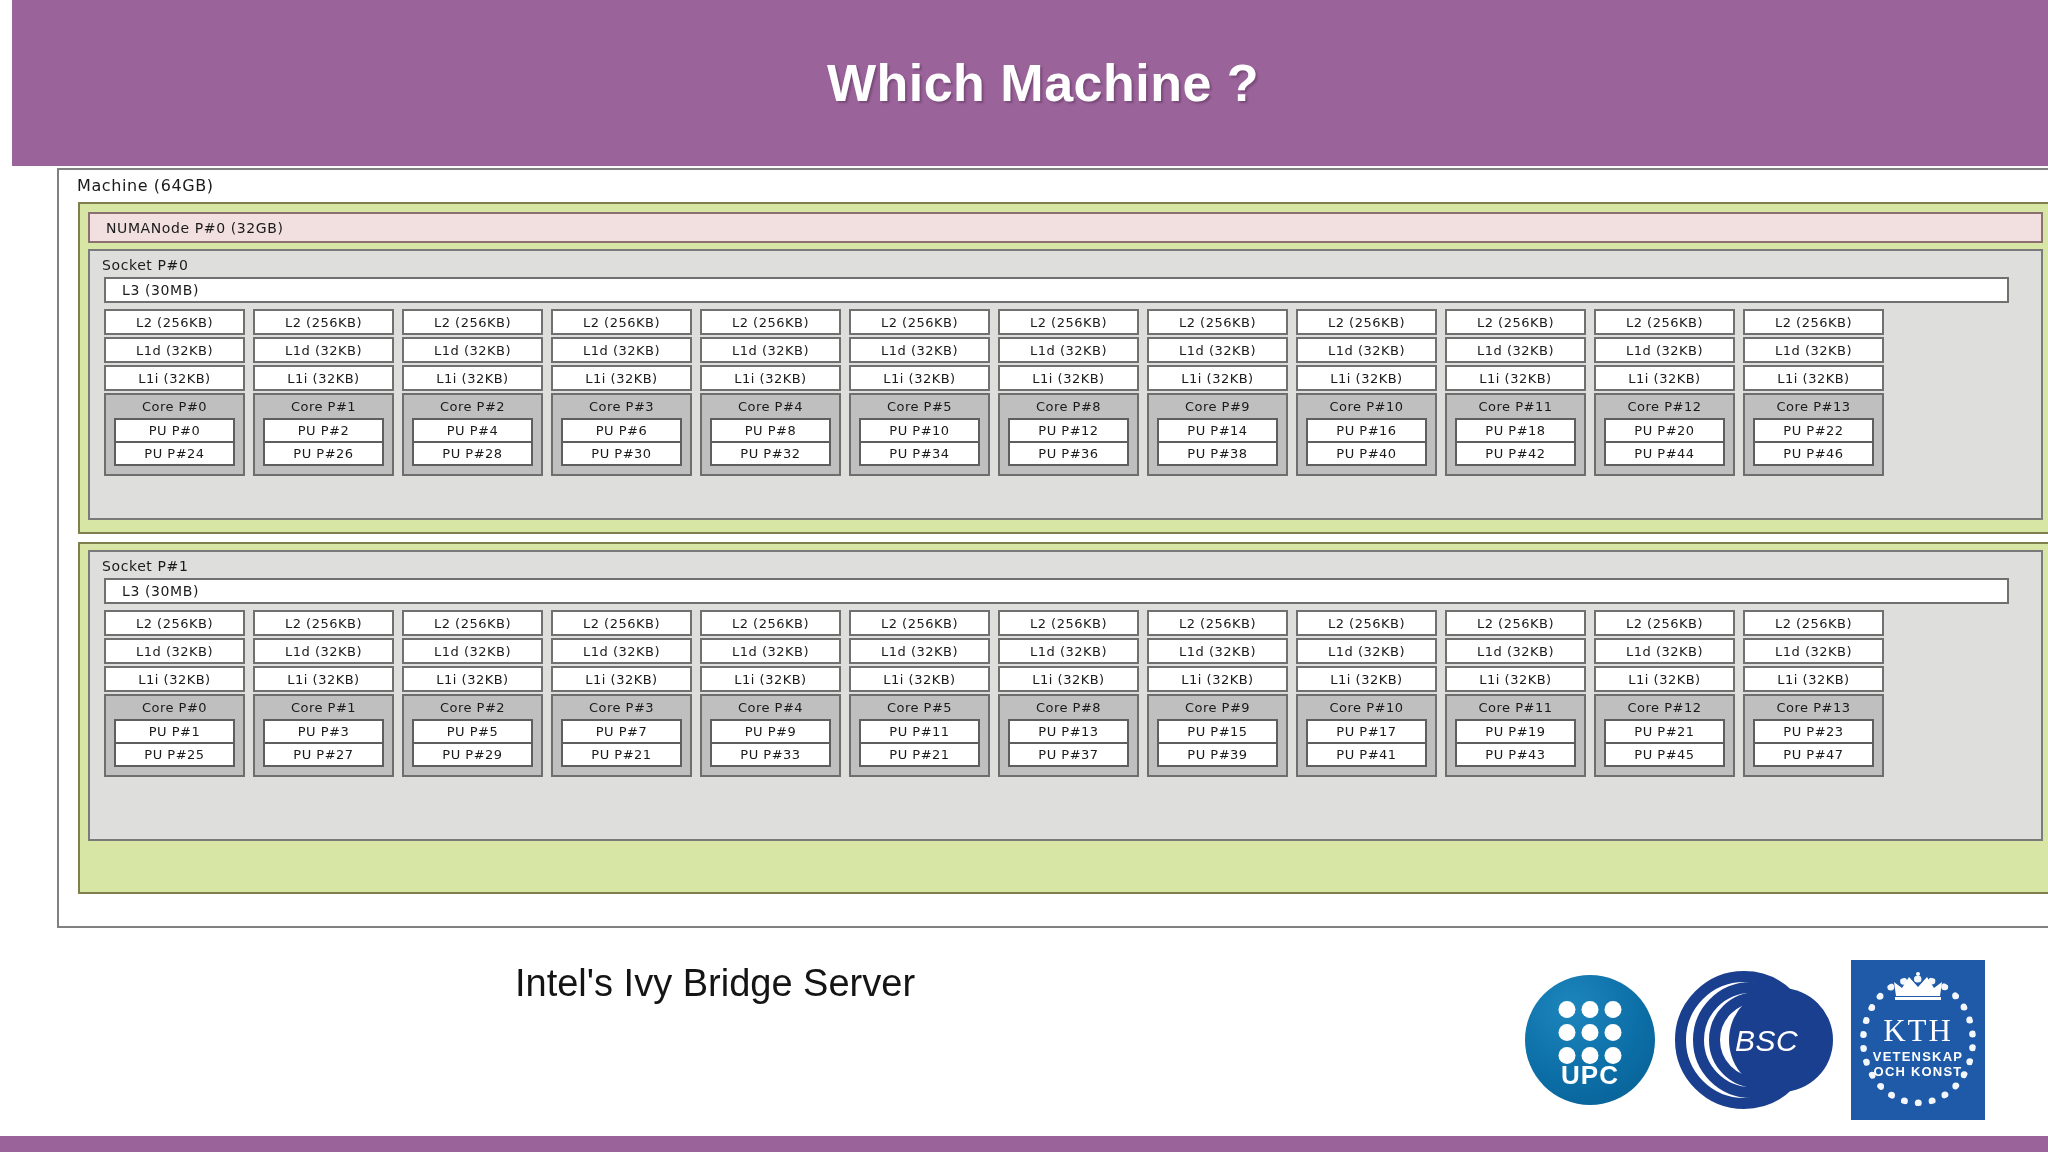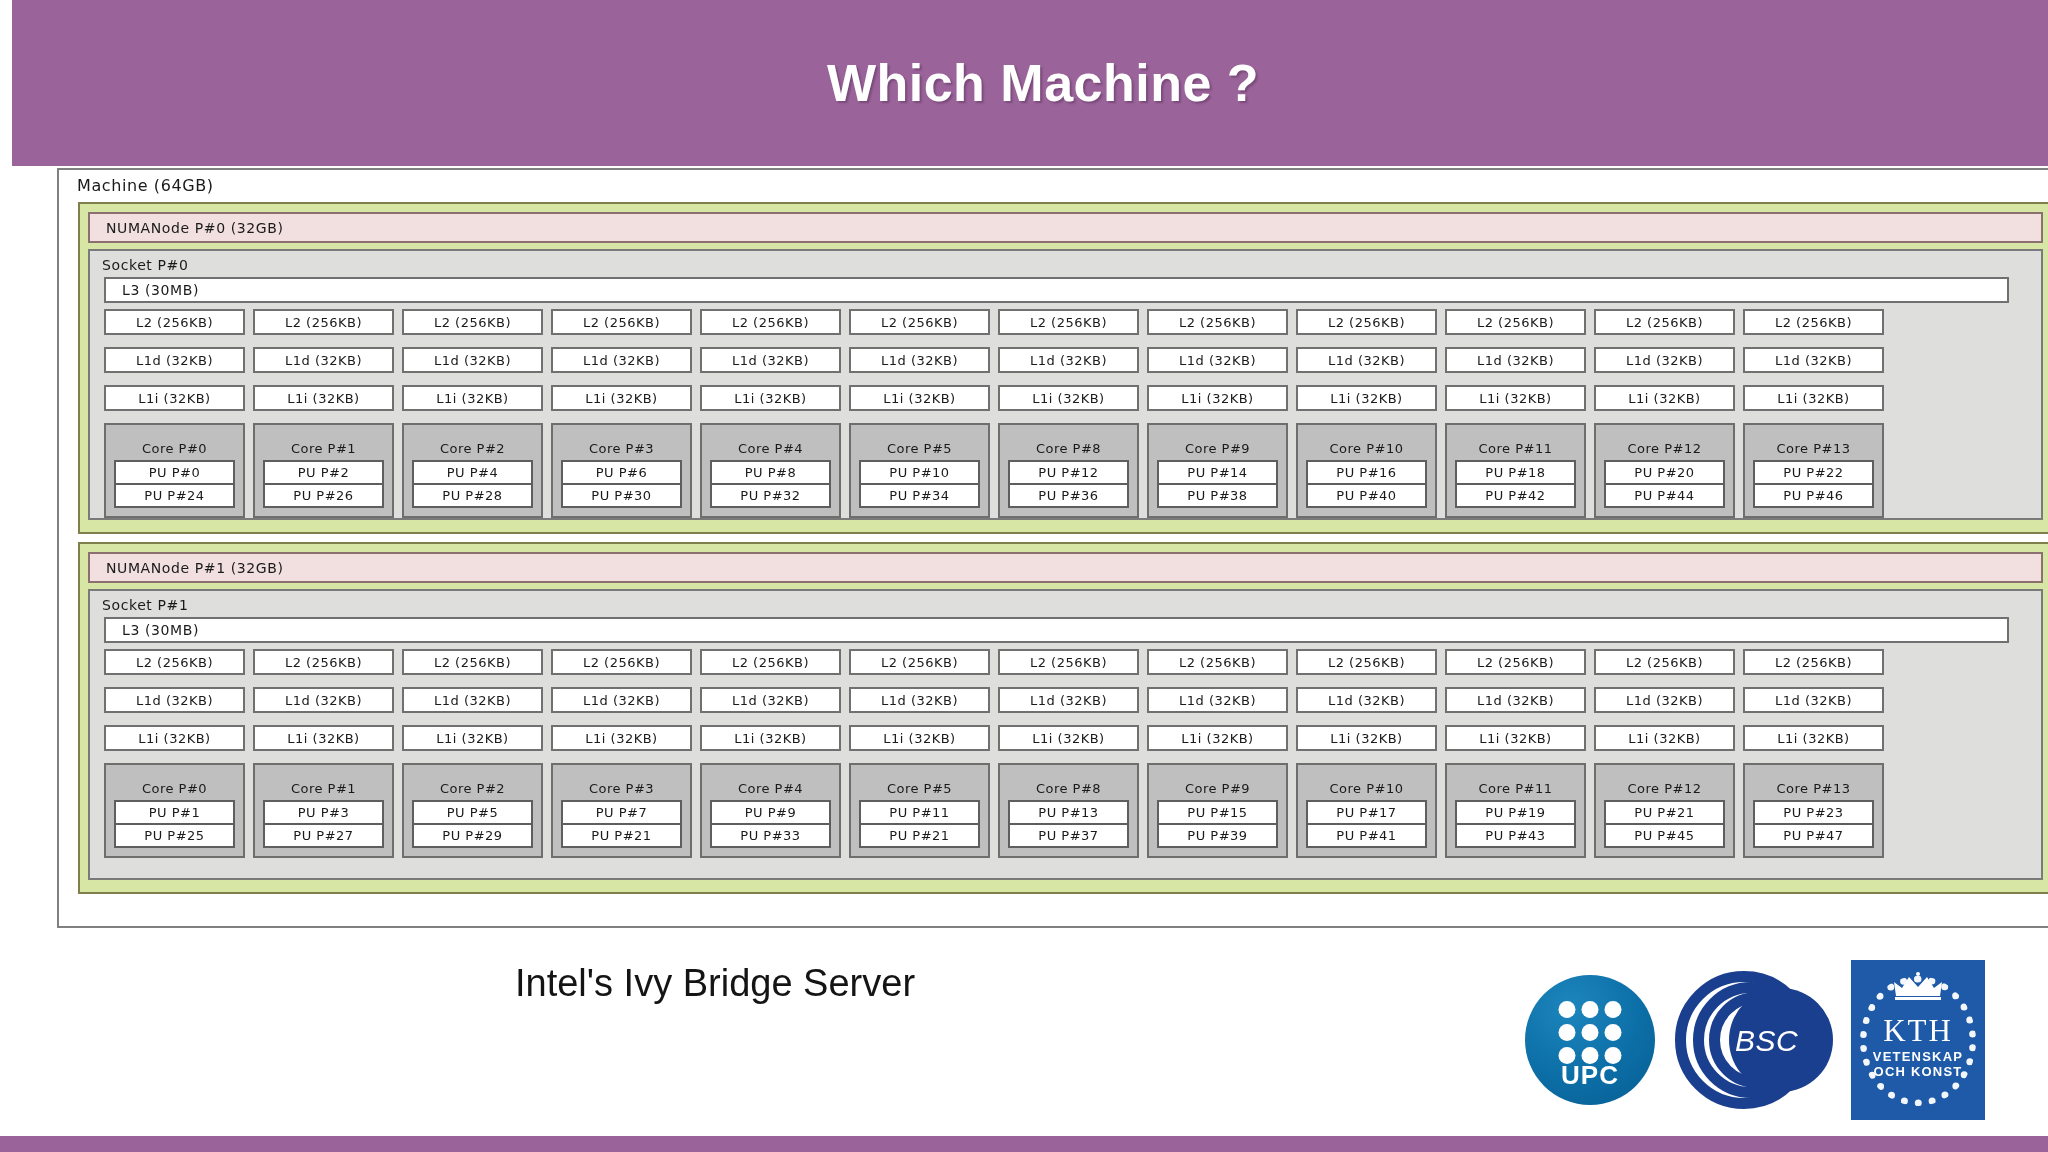--- a/index.html
+++ b/index.html
@@ -139,21 +139,21 @@
 
   .core-columns {
     display: flex;
     gap: 8px;
     margin-left: 8px;
   }
   .core-column {
     width: 141px;
     display: flex;
     flex-direction: column;
-    gap: 12px;
+    gap: 2px;
   }
   .cache-box {
     height: 26px;
     background: #ffffff;
     border: 2px solid #707070;
     box-sizing: border-box;
     display: flex;
     align-items: center;
     justify-content: center;
   }
@@ -161,21 +161,21 @@
     font-size: 13px;
     color: #1a1a1a;
     letter-spacing: 0.5px;
     font-family: "DejaVu Sans", sans-serif;
   }
 
   .core-box {
     background: #bfbfbf;
     border: 2px solid #6e6e6e;
     box-sizing: border-box;
-    padding: 16px 8px 8px 8px;
+    padding: 4px 8px 8px 8px;
   }
   .core-title {
     font-size: 13px;
     color: #1a1a1a;
     letter-spacing: 0.5px;
     text-align: center;
     margin-bottom: 4px;
     font-family: "DejaVu Sans", sans-serif;
   }
   .pu-stack {
@@ -615,23 +615,20 @@
                   <span class="pu-label">PU P#46</span>
                 </div>
               </div>
             </div>
           </div>
         </div>
     </div>
   </div>
 
   <div class="numa-group" id="numa-group-1">
-    <div class="numa-node">
-      <span class="numa-node-label">NUMANode P#1 (32GB)</span>
-    </div>
     <div class="socket">
       <div class="socket-label">Socket P#1</div>
       <div class="l3">
         <span class="l3-label">L3 (30MB)</span>
       </div>
       <div class="core-columns">
           <div class="core-column">
             <div class="cache-box">
               <span class="cache-label">L2 (256KB)</span>
             </div>

